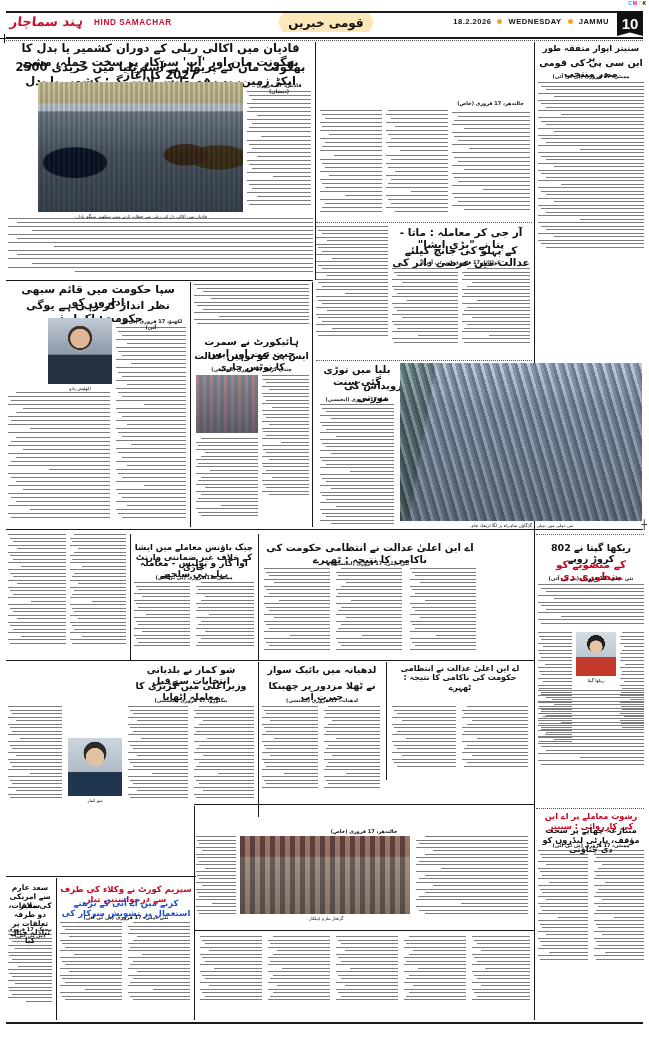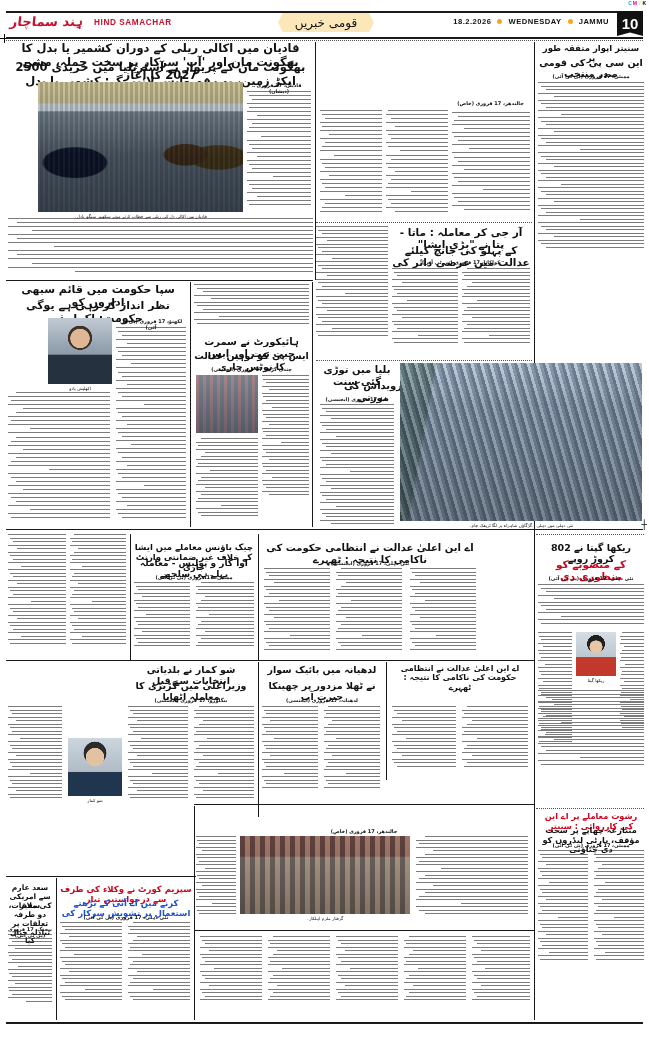--- a/index.html
+++ b/index.html
@@ -17,21 +17,21 @@
   .masthead{position:absolute;left:6px;top:14px;width:637px;height:22px;}
   .logo-ur{position:absolute;left:4px;top:0px;font-family:"DejaVu Sans",sans-serif;
            font-size:13px;font-weight:bold;color:#c8102e;direction:rtl;
            letter-spacing:-.5px;transform:skewX(-6deg);}
   .logo-en{position:absolute;left:88px;top:4px;font-size:8.2px;font-weight:bold;
            color:#c8102e;letter-spacing:.6px;font-family:"Liberation Sans",sans-serif;}
   .badge-cat{position:absolute;left:272px;top:-1px;width:96px;height:19px;
              background:#fbe7b8;border-radius:3px;
              clip-path:polygon(5% 0,95% 0,100% 50%,95% 100%,5% 100%,0 50%);
              display:flex;align-items:center;justify-content:center;}
-  .badge-cat span{font-size:12px;font-weight:normal;color:#111;direction:rtl;}
+  .badge-cat span{font-size:12px;font-weight:bold;color:#111;direction:rtl;}
   .meta{position:absolute;right:34px;top:3px;display:flex;align-items:center;gap:6px;
         font-size:7.6px;font-weight:bold;letter-spacing:.5px;color:#111;
         font-family:"Liberation Sans",sans-serif;}
   .meta .dot{width:5px;height:5px;border-radius:50%;background:#f5a623;display:inline-block;}
   .pagenum{position:absolute;right:0px;top:-3px;width:26px;height:25px;background:#111;
            color:#fff;font-size:15px;font-weight:bold;display:flex;align-items:center;
            justify-content:center;font-family:"Liberation Sans",sans-serif;
            clip-path:polygon(0 0,100% 0,100% 100%,50% 86%,0 100%);}
   .cmyk{position:absolute;right:2px;top:0px;font-size:5px;font-weight:bold;
         letter-spacing:1px;font-family:"Liberation Sans",sans-serif;}

